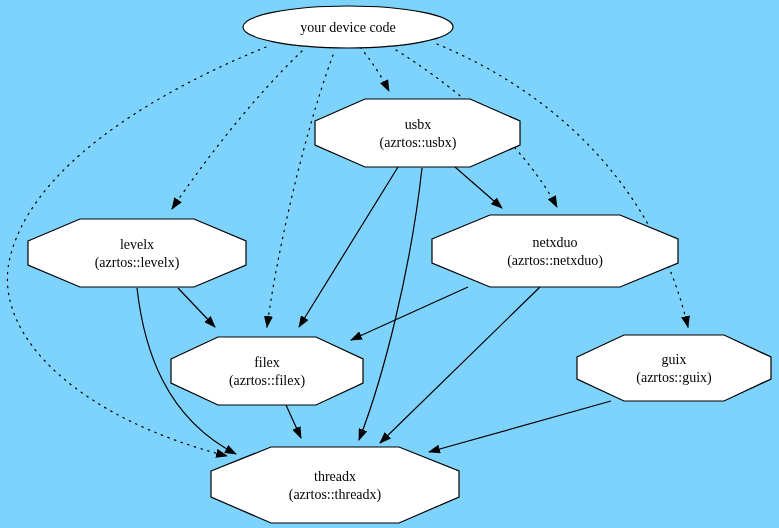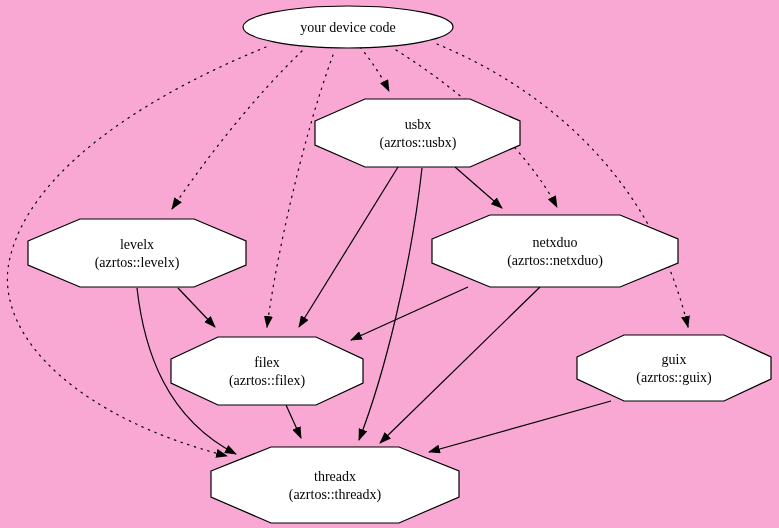--- a/index.html
+++ b/index.html
@@ -1,16 +1,16 @@
 <!DOCTYPE html>
 <html><head>
 <meta charset="utf-8">
 <style>
   html, body { margin: 0; padding: 0; background: #ffffff; }
-  .canvas { width: 779px; height: 528px; position: relative; background: #f9a8d4; }
+  .canvas { width: 779px; height: 528px; position: relative; background: #7dd3fc; }
   svg { display: block; font-family: "Liberation Serif", serif; font-size: 14px; }
   .edge { fill: none; stroke: #000000; stroke-width: 1.2; }
   .edge.dotted { stroke-dasharray: 1.5 5.5; stroke-linecap: round; }
   .node-shape { fill: #ffffff; stroke: #000000; stroke-width: 1.2; }
   .node-label { fill: #000000; text-anchor: middle; }
   .arrowhead { fill: #000000; }
 </style>
 </head>
 <body>
 

